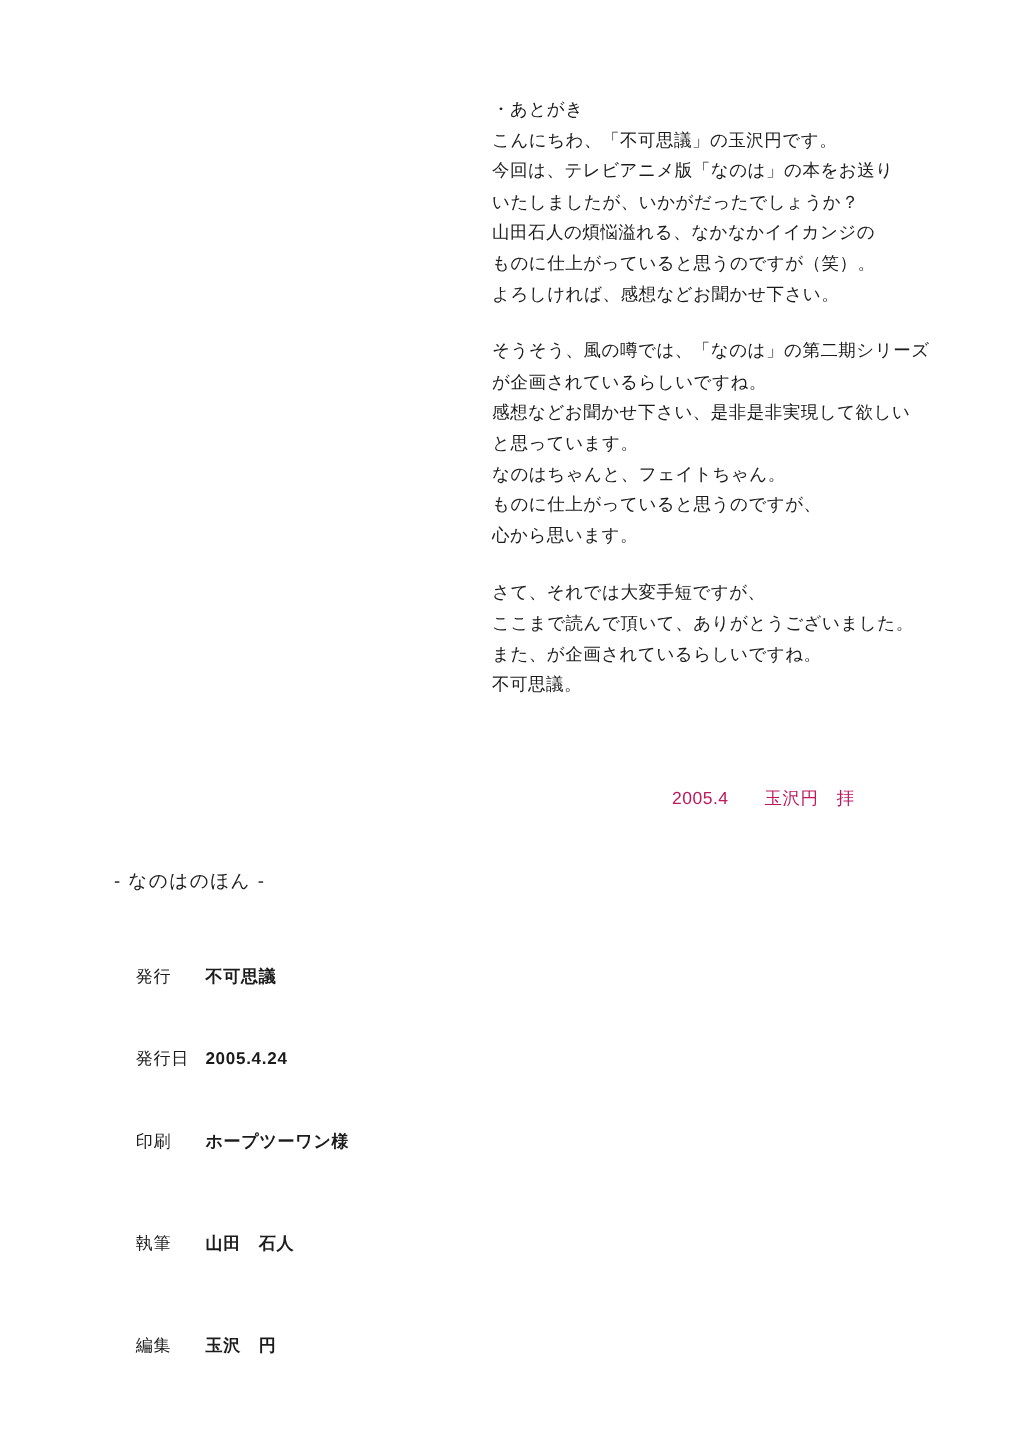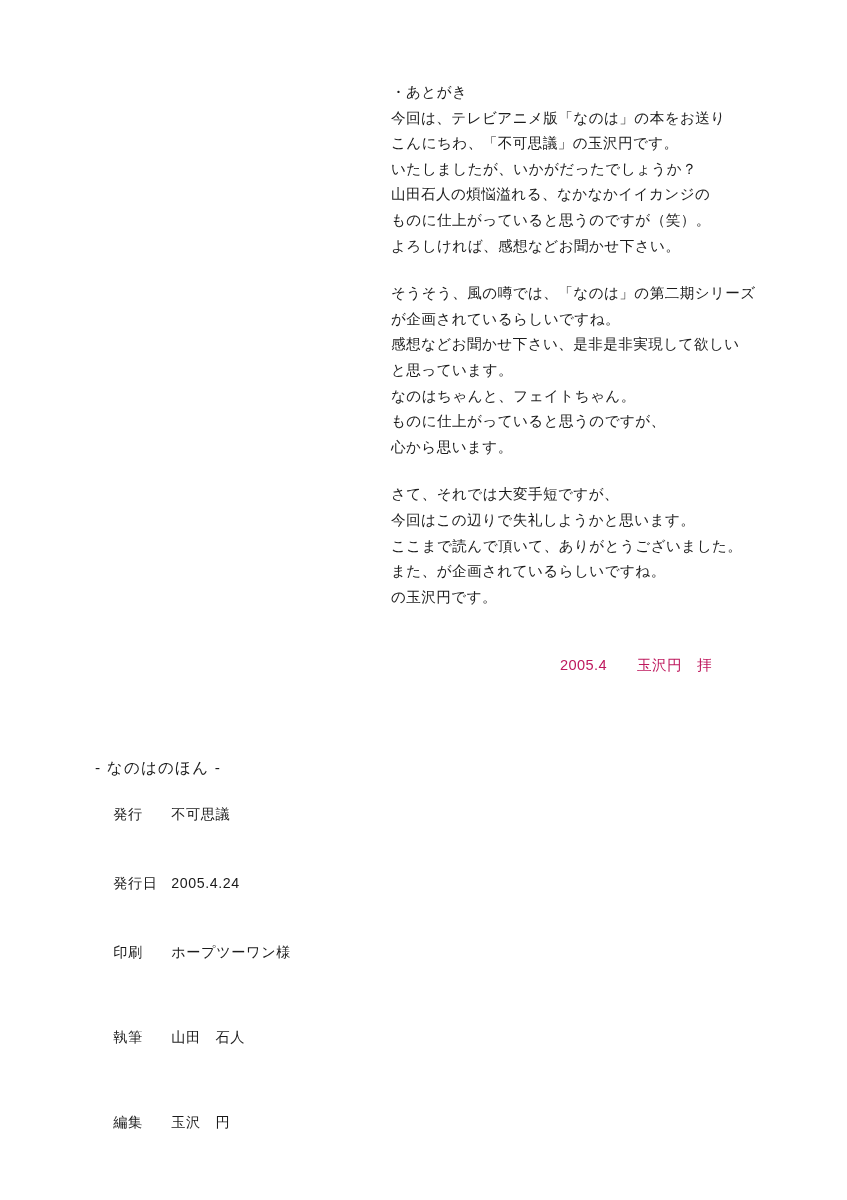--- a/index.html
+++ b/index.html
@@ -12,21 +12,21 @@
     height: 1200px;
     position: relative;
     font-family: "Liberation Sans", sans-serif;
     color: #1b1b1b;
     overflow: hidden;
   }
 
   
   .afterword {
     position: absolute;
-    left: 391px;
+    left: 410px;
     top: 80px;
     width: 420px;
   }
   .para {
     margin: 0 0 22px 0;
   }
   .para:last-child { margin-bottom: 12px; }
   .line {
     font-size: 14.6px;
     line-height: 25.6px;
@@ -47,21 +47,20 @@
 
   
   .colophon-title {
     position: absolute;
     left: 95px;
     top: 724px;
     font-size: 15.5px;
     letter-spacing: 1.2px;
     white-space: pre;
     color: #1b1b1b;
-    margin-top: 34px;
   }
 
   .colophon {
     position: absolute;
     left: 95px;
     top: 780px;
     width: 320px;
   }
   .col-row {
     display: block;
@@ -70,55 +69,55 @@
     letter-spacing: 0.6px;
     white-space: pre;
     color: #1b1b1b;
   }
   .col-row .lbl {
     display: inline-block;
     min-width: 58px;
   }
   .col-row .val {
     display: inline-block;
+    font-weight: bold;
   }
   .gap-sm { height: 16px; }
   .gap-md { height: 16px; }
 </style>
 </head>
 <body>
 
 <div class="afterword">
 
   <div class="para">
     <div class="line">・あとがき</div>
+    <div class="line">こんにちわ、「不可思議」の玉沢円です。</div>
     <div class="line">今回は、テレビアニメ版「なのは」の本をお送り</div>
-    <div class="line">こんにちわ、「不可思議」の玉沢円です。</div>
     <div class="line">いたしましたが、いかがだったでしょうか？</div>
     <div class="line">山田石人の煩悩溢れる、なかなかイイカンジの</div>
     <div class="line">ものに仕上がっていると思うのですが（笑）。</div>
     <div class="line">よろしければ、感想などお聞かせ下さい。</div>
   </div>
 
   <div class="para">
     <div class="line">そうそう、風の噂では、「なのは」の第二期シリーズ</div>
     <div class="line">が企画されているらしいですね。</div>
     <div class="line">感想などお聞かせ下さい、是非是非実現して欲しい</div>
     <div class="line">と思っています。</div>
     <div class="line">なのはちゃんと、フェイトちゃん。</div>
     <div class="line">ものに仕上がっていると思うのですが、</div>
     <div class="line">心から思います。</div>
   </div>
 
   <div class="para">
     <div class="line">さて、それでは大変手短ですが、</div>
-    <div class="line">今回はこの辺りで失礼しようかと思います。</div>
     <div class="line">ここまで読んで頂いて、ありがとうございました。</div>
     <div class="line">また、が企画されているらしいですね。</div>
-    <div class="line">の玉沢円です。</div>
+    <div class="line">不可思議。</div>
   </div>
 
 </div>
 
 <div class="signature">2005.4　　玉沢円　拝</div>
 
 <div class="colophon-title">- なのはのほん -</div>
 
 <div class="colophon">
   <span class="col-row">

